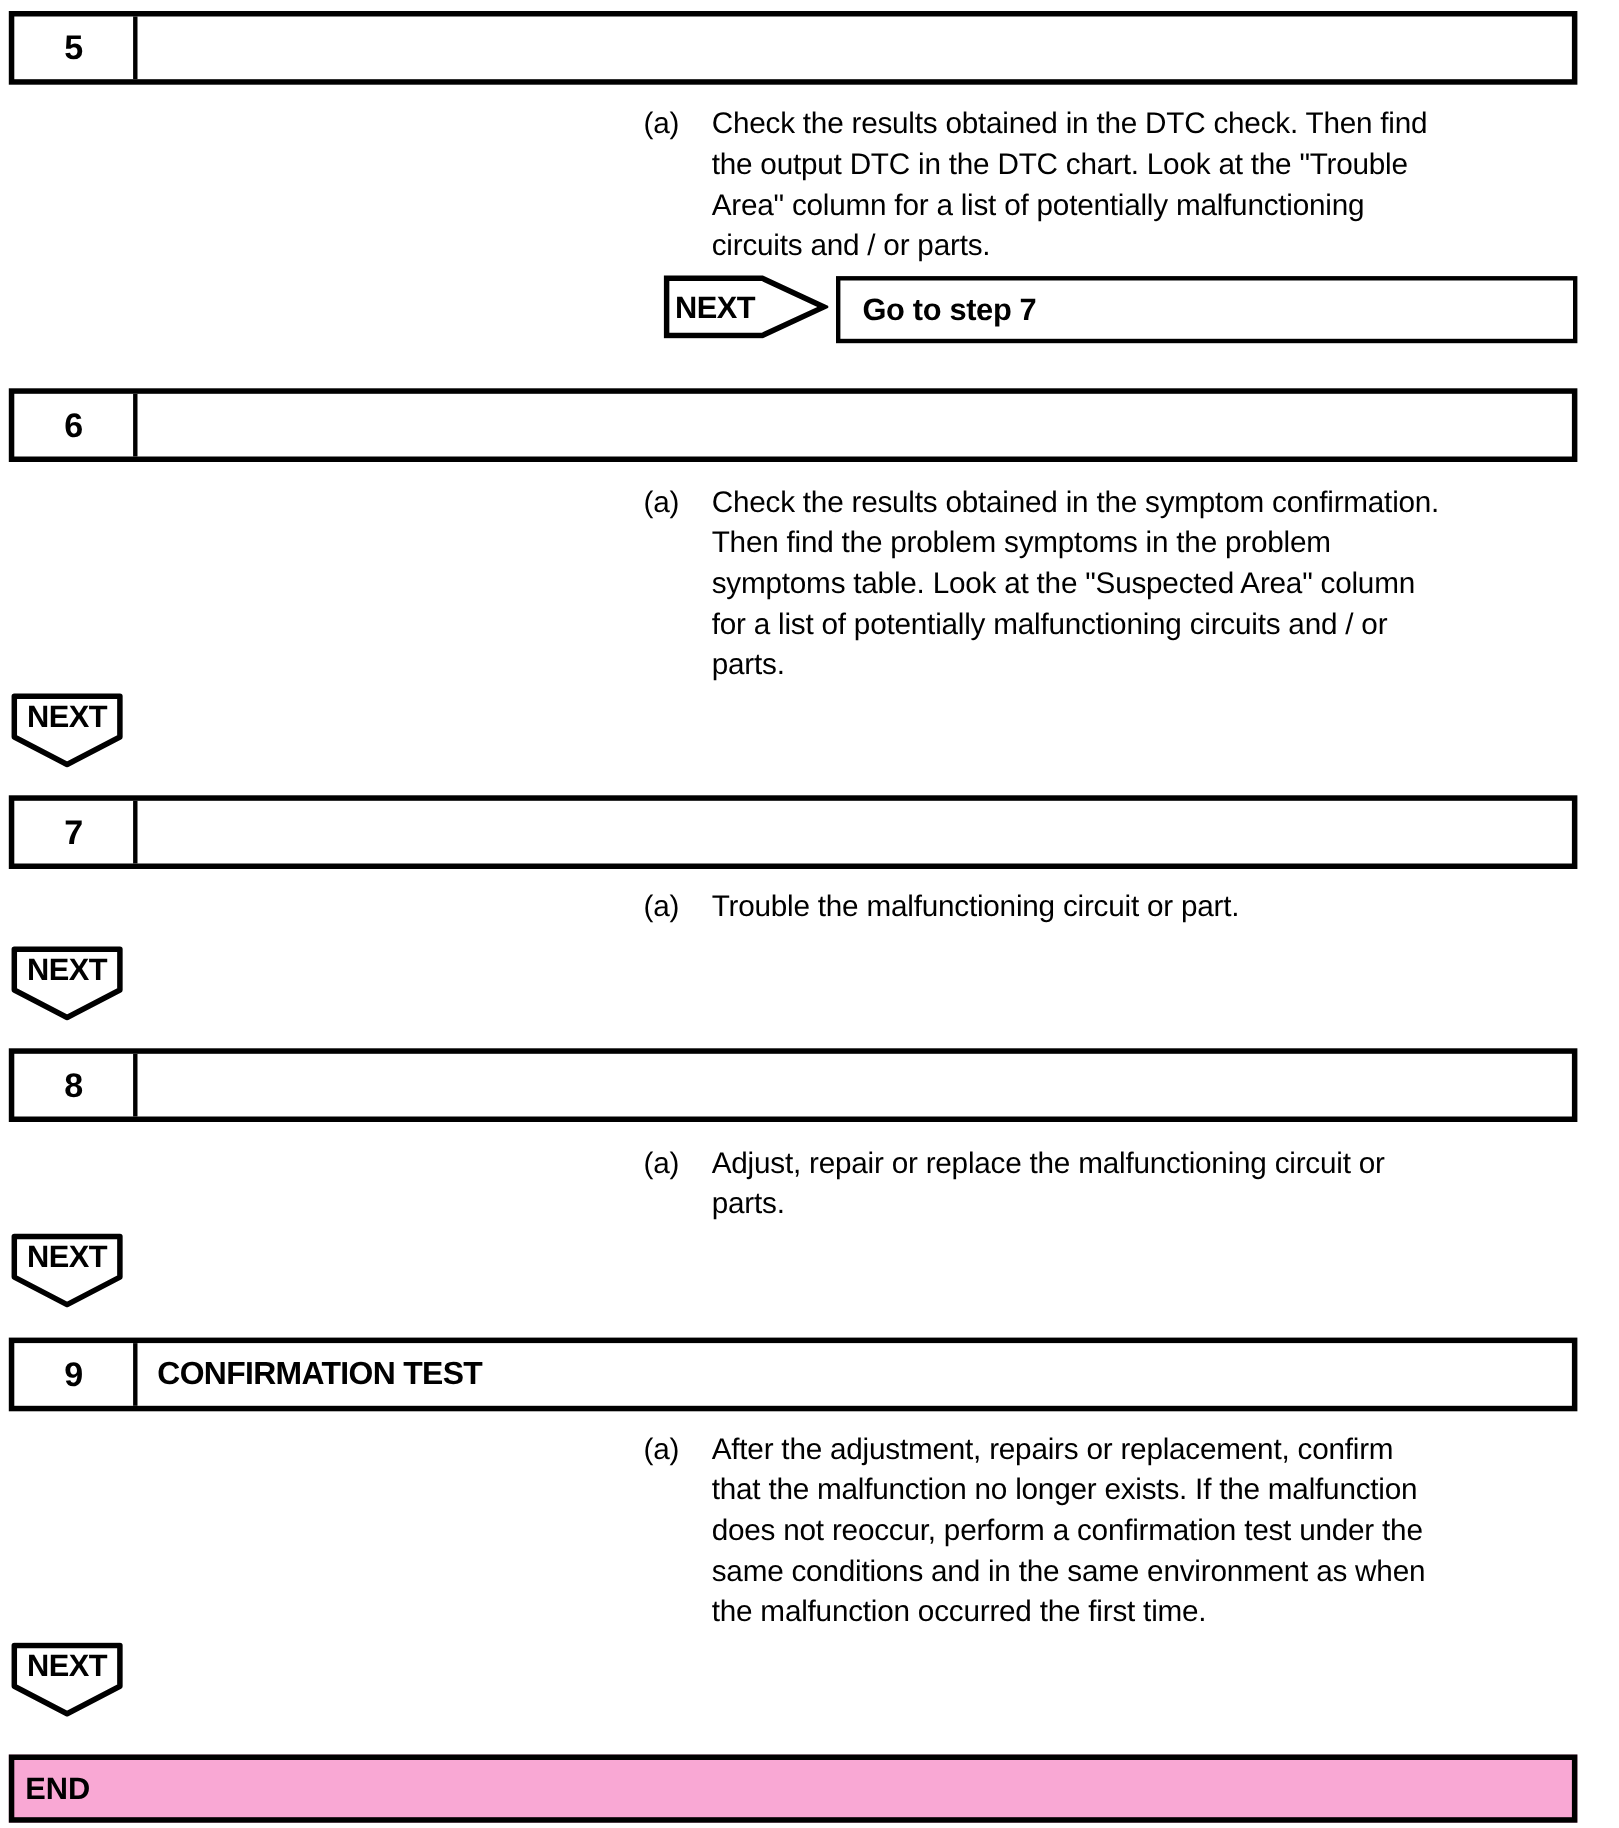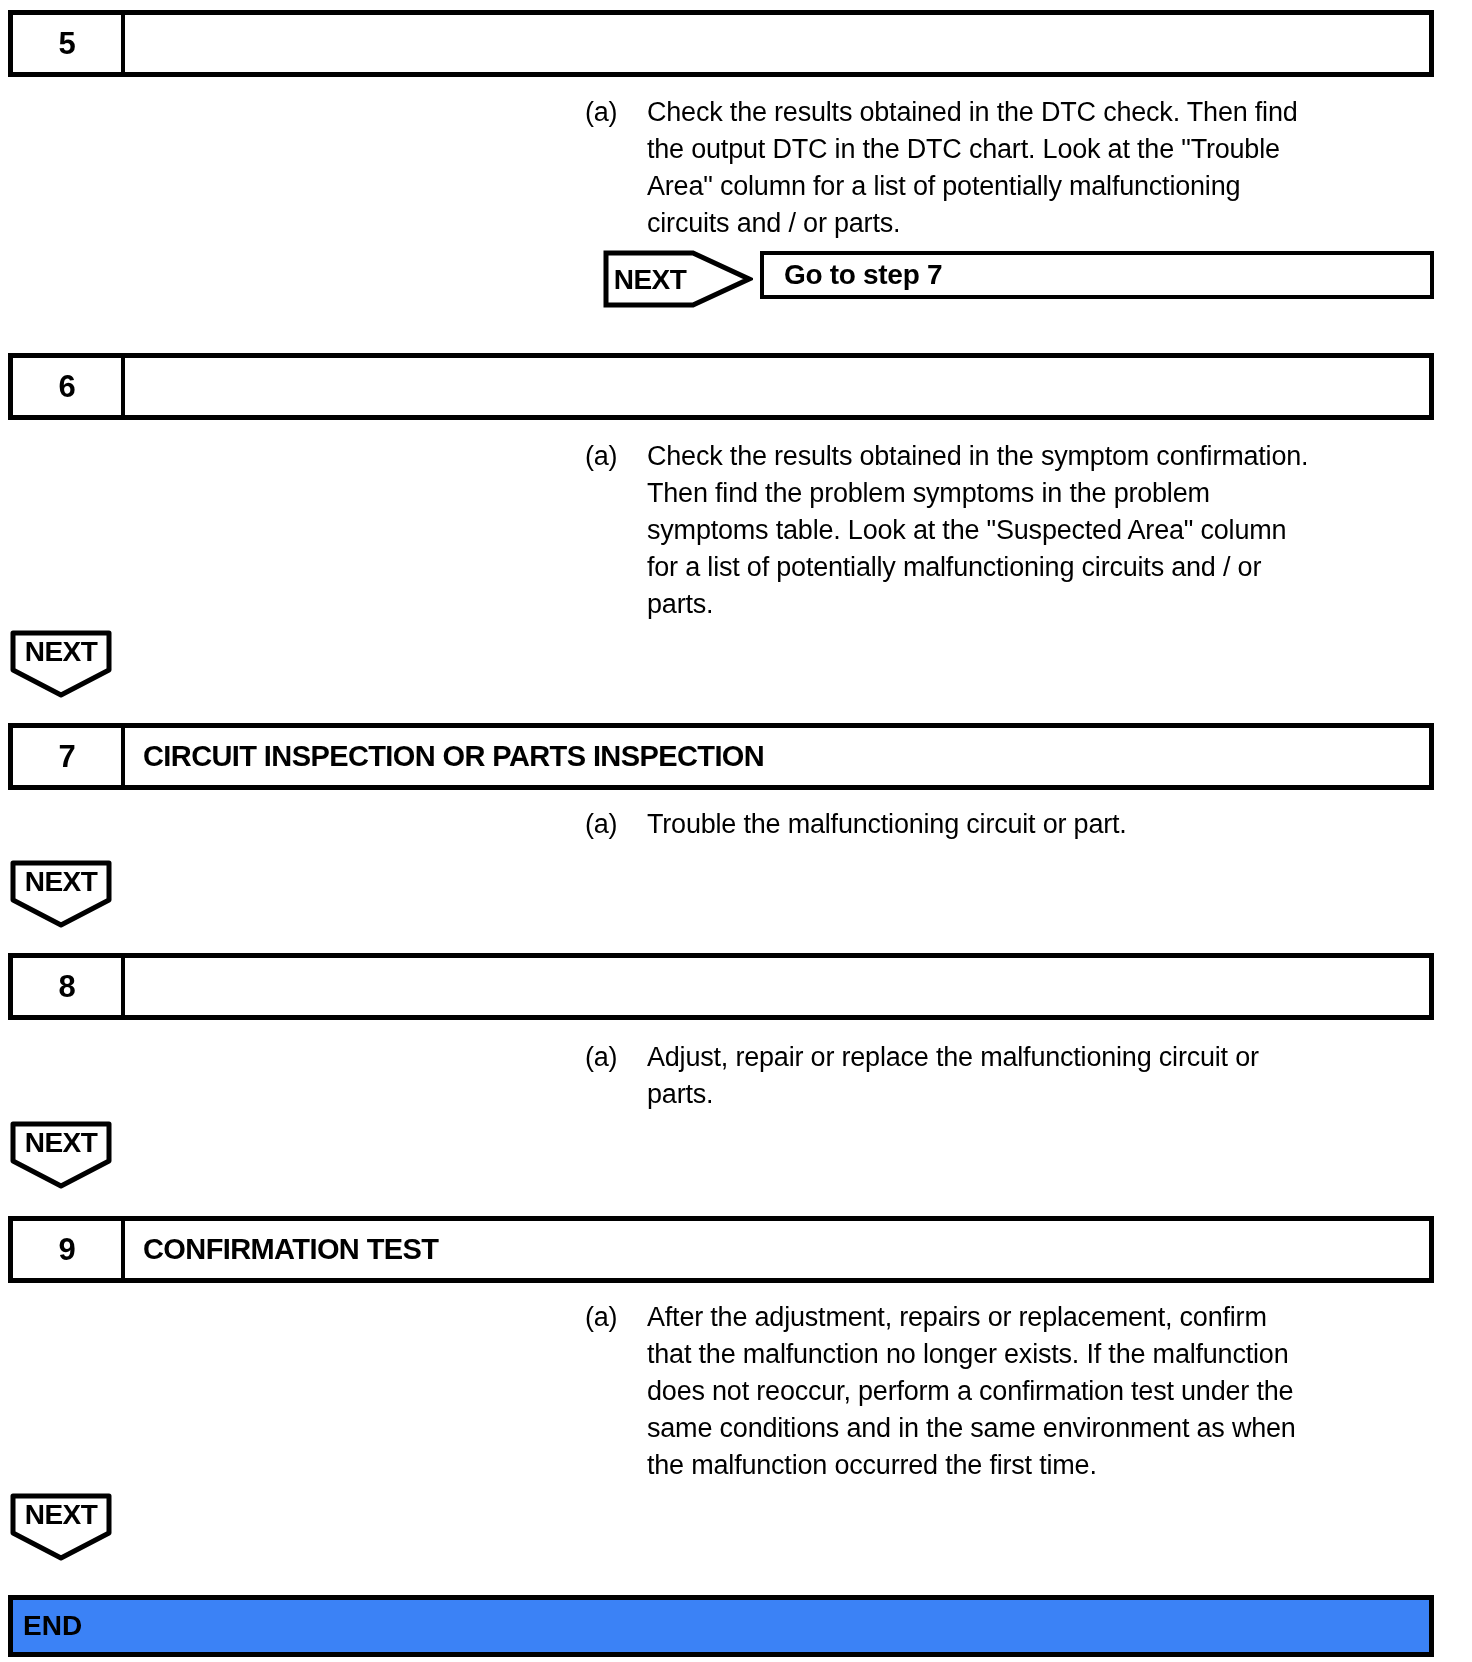--- a/index.html
+++ b/index.html
@@ -56,21 +56,21 @@
   .instr-label { flex: 0 0 43px; }
   .instr-text { white-space: pre-line; width: 845px; margin-left: 19px; }
 
   
   .next-arrow-svg { position: absolute; left: 603px; top: 250px; }
   .result-box {
     position: absolute;
     left: 760px;
     top: 251px;
     width: 674px;
-    height: 48px;
+    height: 61px;
     border: 4px solid #000;
     box-sizing: border-box;
     display: flex;
     align-items: center;
     padding-left: 20px;
     font-weight: bold;
     font-size: 28px;
     letter-spacing: -0.3px;
     background: #fff;
   }
@@ -85,21 +85,21 @@
     top: 1595px;
     width: 1426px;
     height: 62px;
     border: 5px solid #000;
     box-sizing: border-box;
     display: flex;
     align-items: center;
     padding-left: 10px;
     font-weight: bold;
     font-size: 28px;
-    background: #3b82f6;
+    background: #f9a8d4;
   }
 
   .svg-label {
     font-family: "Liberation Sans", sans-serif;
     font-weight: bold;
     font-size: 28px;
     letter-spacing: -0.5px;
   }
 </style>
 </head>
@@ -134,21 +134,20 @@
 for a list of potentially malfunctioning circuits and / or
 parts.</div>
   </div>
   <svg class="next-pentagon" style="top:630px;" width="102" height="68" viewBox="0 0 102 68">
     <polygon points="3,3 99,3 99,40 51,65 3,40" fill="#ffffff" stroke="#000000" stroke-width="5" stroke-linejoin="round"></polygon>
     <text class="svg-label" x="51" y="31" text-anchor="middle" fill="#000000">NEXT</text>
   </svg>
 
   <div class="step-header" style="top:723px;">
     <div class="num-cell">7</div>
-    <div class="title-cell">CIRCUIT INSPECTION OR PARTS INSPECTION</div>
   </div>
   <div class="instruction" style="top:806px;">
     <div class="instr-label">(a)</div>
     <div class="instr-text">Trouble the malfunctioning circuit or part.</div>
   </div>
   <svg class="next-pentagon" style="top:860px;" width="102" height="68" viewBox="0 0 102 68">
     <polygon points="3,3 99,3 99,40 51,65 3,40" fill="#ffffff" stroke="#000000" stroke-width="5" stroke-linejoin="round"></polygon>
     <text class="svg-label" x="51" y="31" text-anchor="middle" fill="#000000">NEXT</text>
   </svg>
 

